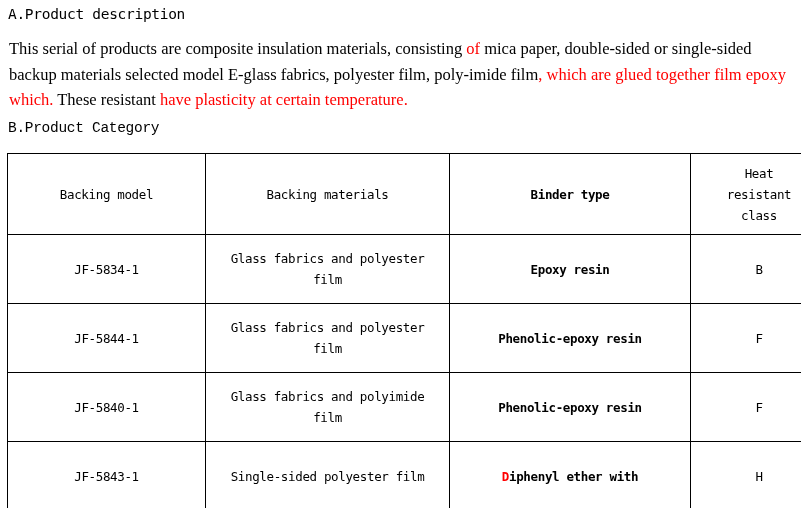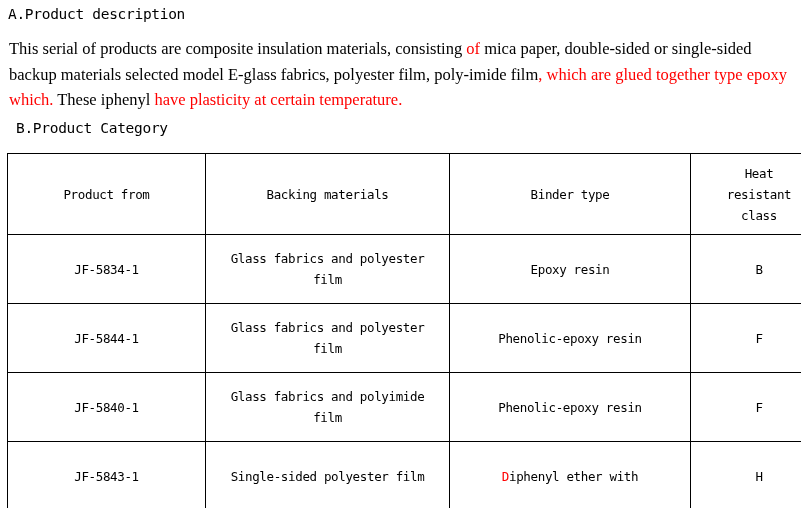--- a/index.html
+++ b/index.html
@@ -26,21 +26,21 @@
   
   .heading {
     position: absolute;
     font-family: "DejaVu Sans Mono", "Liberation Mono", monospace;
     font-size: 14.5px;
     letter-spacing: -0.3px;
     color: #000;
     white-space: nowrap;
   }
   #heading-a { left: 8px; top: 6px; }
-  #heading-b { left: 16px; top: 120px; }
+  #heading-b { left: 8px; top: 120px; font-family: Liberation Mono, monospace; }
 
   
   .description {
     position: absolute;
     left: 9px;
     top: 36px;
     width: 784px;
     font-family: "Liberation Serif", serif;
     font-size: 16.5px;
     line-height: 25.5px;
@@ -71,54 +71,54 @@
   table.cat td {
     border: 1.4px solid #000000;
     text-align: center;
     vertical-align: middle;
     padding: 2px 4px;
     line-height: 21px;
     letter-spacing: -0.35px;
   }
   td.c0 { width: 189px; }
   td.c1 { width: 235px; }
-  td.c2 { width: 232px; }
+  td.c2 { width: 232px; font-weight: bold; }
   td.c3 { width: 128px; }
 
   tr.head td { height: 76px; }
   tr.body td { height: 64px; }
 
   .stack span { display: block; }
 </style>
 </head>
 <body>
 
 <div class="page">
 
   <div class="heading" id="heading-a">A.Product description</div>
 
   <div class="description">
     <span class="ln">
       <span class="blk">  This serial of products are composite insulation materials, consisting </span><span class="red">of </span><span class="blk">mica paper,  double-sided or single-sided</span>
     </span>
     <span class="ln">
-      <span class="blk">backup materials selected model E-glass fabrics, polyester film, poly-imide film</span><span class="red">, which are glued together type epoxy</span>
+      <span class="blk">backup materials selected model E-glass fabrics, polyester film, poly-imide film</span><span class="red">, which are glued together film epoxy</span>
     </span>
     <span class="ln">
-      <span class="red">which.</span><span class="blk"> These iphenyl </span><span class="red">have plasticity at certain temperature.</span>
+      <span class="red">which.</span><span class="blk"> These resistant </span><span class="red">have plasticity at certain temperature.</span>
     </span>
   </div>
 
   <div class="heading" id="heading-b">B.Product Category</div>
 
   <div class="tbl-wrap">
     <table class="cat">
       <tbody>
         <tr class="head">
-          <td class="c0">Product from</td>
+          <td class="c0">Backing model</td>
           <td class="c1">Backing materials</td>
           <td class="c2">Binder type</td>
           <td class="c3 stack">
             <span>Heat</span>
             <span>resistant</span>
             <span>class</span>
           </td>
         </tr>
 
         <tr class="body">

